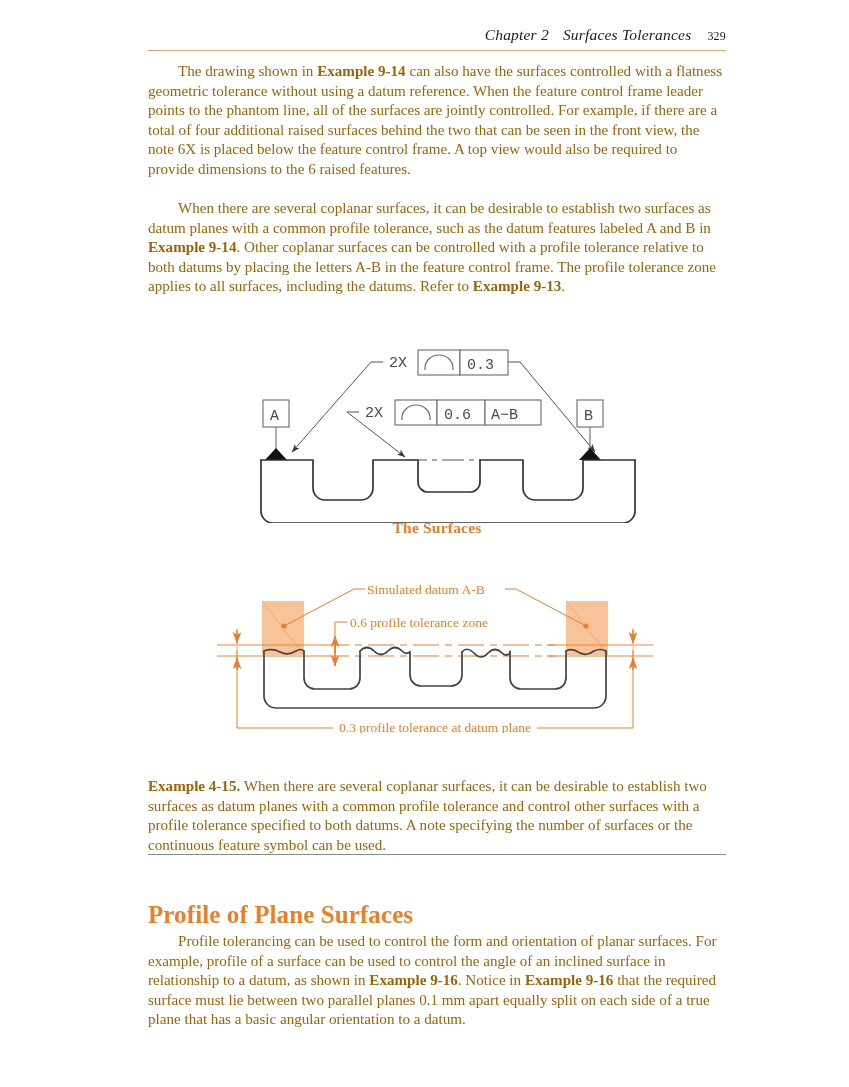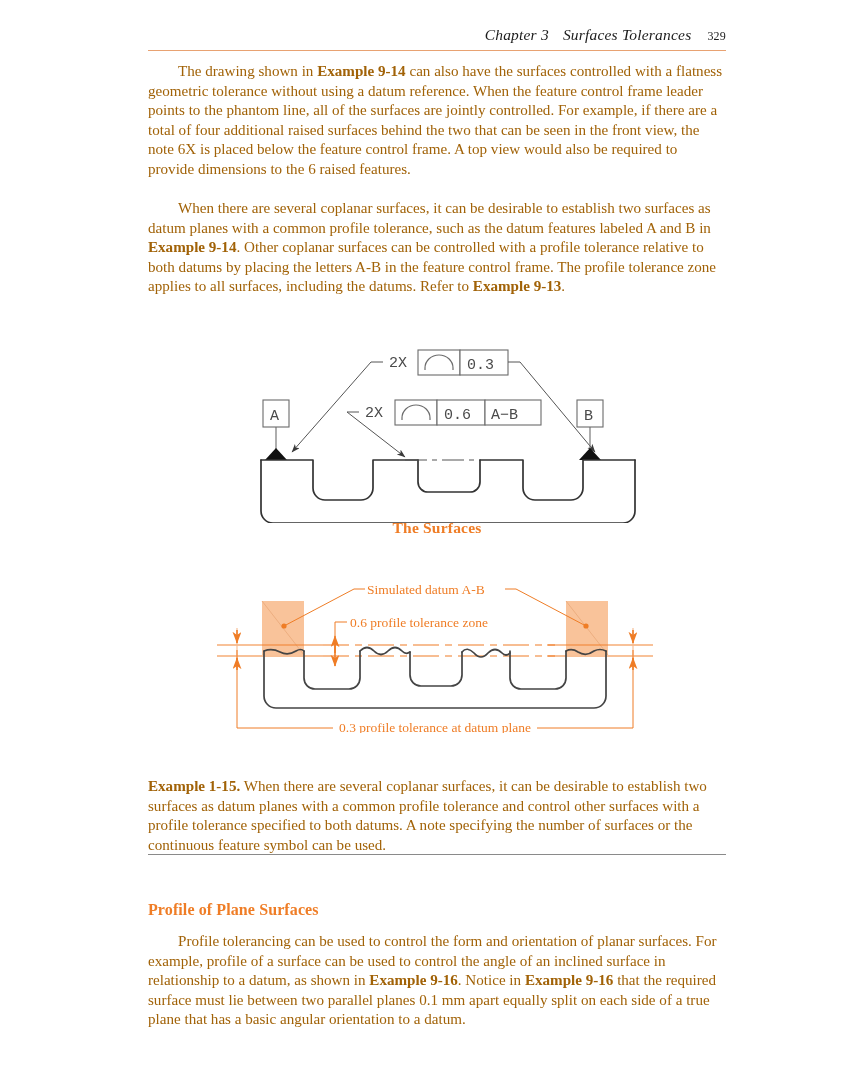--- a/index.html
+++ b/index.html
@@ -71,42 +71,42 @@
     color: #ef7d26;
     font-weight: bold;
     font-size: 15.5px;
     letter-spacing: .2px;
   }
   .secthead {
     position: absolute;
     left: 148px;
     color: #ef7d26;
     font-weight: bold;
-    font-size: 16px;
+    font-size: 25px;
     letter-spacing: .1px;
   }
   .hrule {
     position: absolute;
     left: 148px;
     width: 578px;
     height: 1px;
     background: #8a8a8a;
   }
 
   
   .fig { position: absolute; }
   .fig svg { display: block; }
 </style>
 </head>
 <body>
 
 <div class="page">
 
   <div class="runhead">
-    <span class="ch">Chapter 3</span><span class="tt">Surfaces Tolerances</span><span class="pg">329</span>
+    <span class="ch">Chapter 2</span><span class="tt">Surfaces Tolerances</span><span class="pg">329</span>
   </div>
   <div class="runrule"></div>
 
   <div class="para indent" style="top:62px;">
     The drawing shown in <b>Example 9-14</b> can also have the surfaces controlled
     with a flatness geometric tolerance without using a datum reference. When the
     feature control frame leader points to the phantom line, all of the surfaces are jointly
     controlled. For example, if there are a total of four additional raised surfaces behind
     the two that can be seen in the front view, the note 6X is placed below the feature
     control frame. A top view would also be required to provide dimensions to the
@@ -288,21 +288,21 @@
         <path d="M418,72 L418,150" stroke="#ef7d26" stroke-width="1" fill="none"></path>
         <path d="M22,150 L118,150" stroke="#ef7d26" stroke-width="1" fill="none"></path>
         <path d="M322,150 L418,150" stroke="#ef7d26" stroke-width="1" fill="none"></path>
         <text x="124" y="154" font-family="'Liberation Serif','DejaVu Serif',serif" font-size="13.5" fill="#ef7d26">0.3 profile tolerance at datum plane</text>
       </g>
     </svg>
   </div>
 
 
   <div class="para" style="top:777px;">
-    <b>Example 1-15.</b> When there are several coplanar surfaces, it can be desirable to
+    <b>Example 4-15.</b> When there are several coplanar surfaces, it can be desirable to
     establish two surfaces as datum planes with a common profile tolerance and control
     other surfaces with a profile tolerance specified to both datums. A note specifying the
     number of surfaces or the continuous feature symbol can be used.
   </div>
 
   <div class="hrule" style="top:854px;"></div>
 
   <div class="secthead" style="top:901px;">Profile of Plane Surfaces</div>
 
   <div class="para indent" style="top:932px;">

